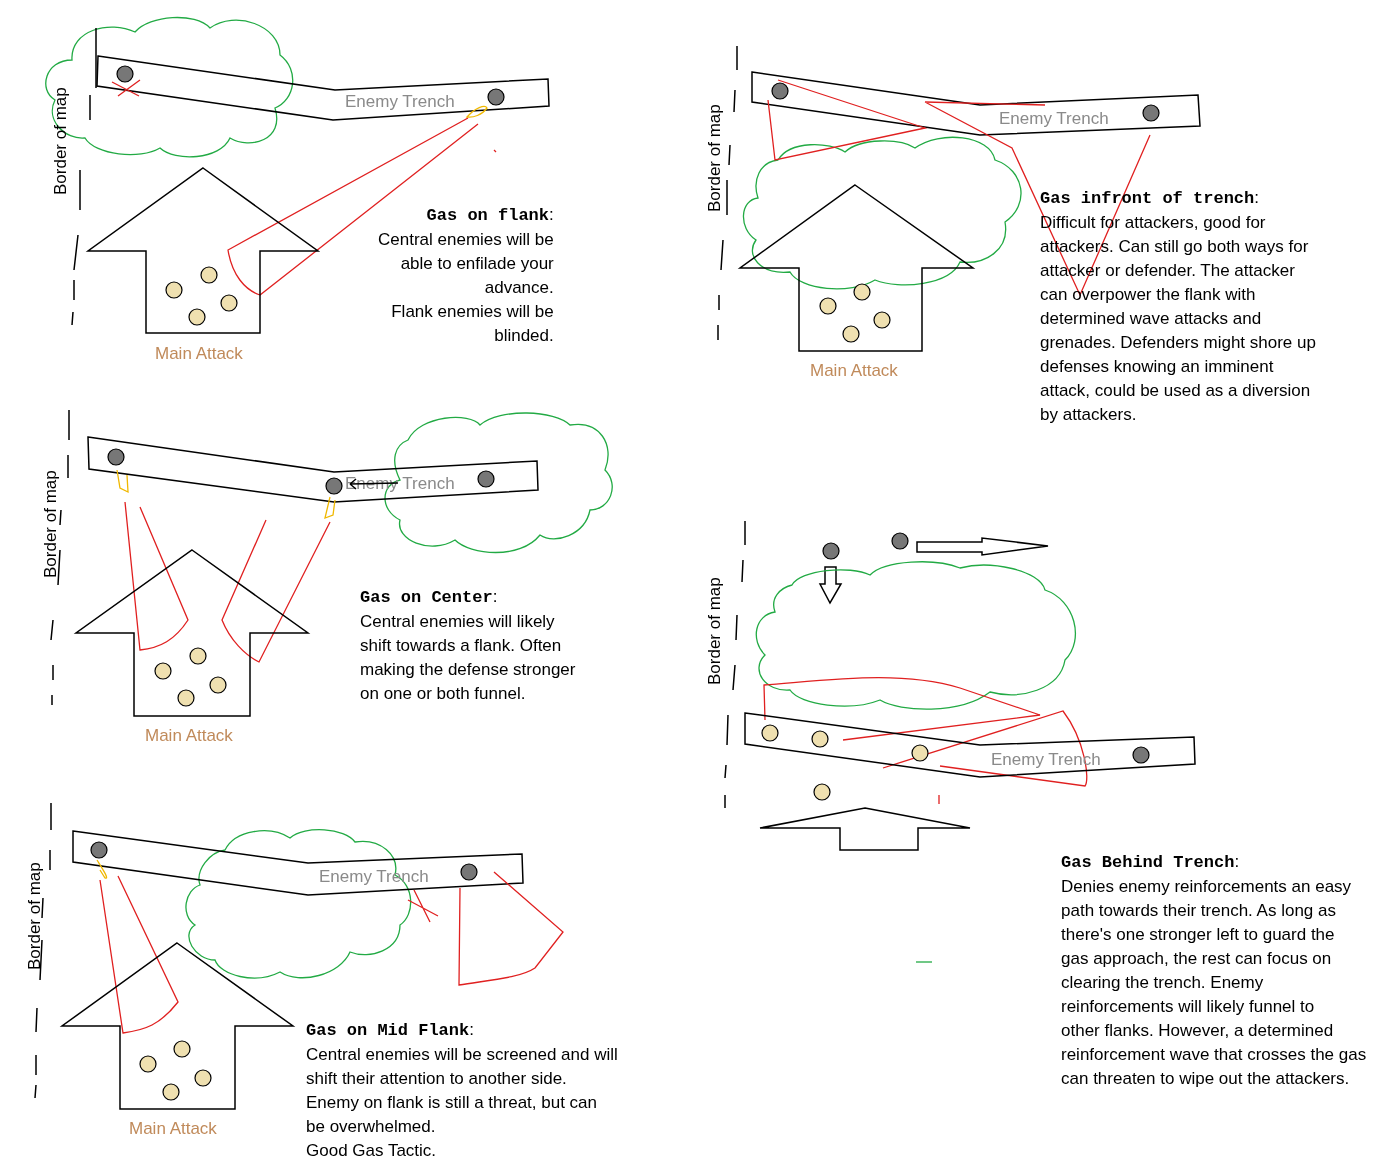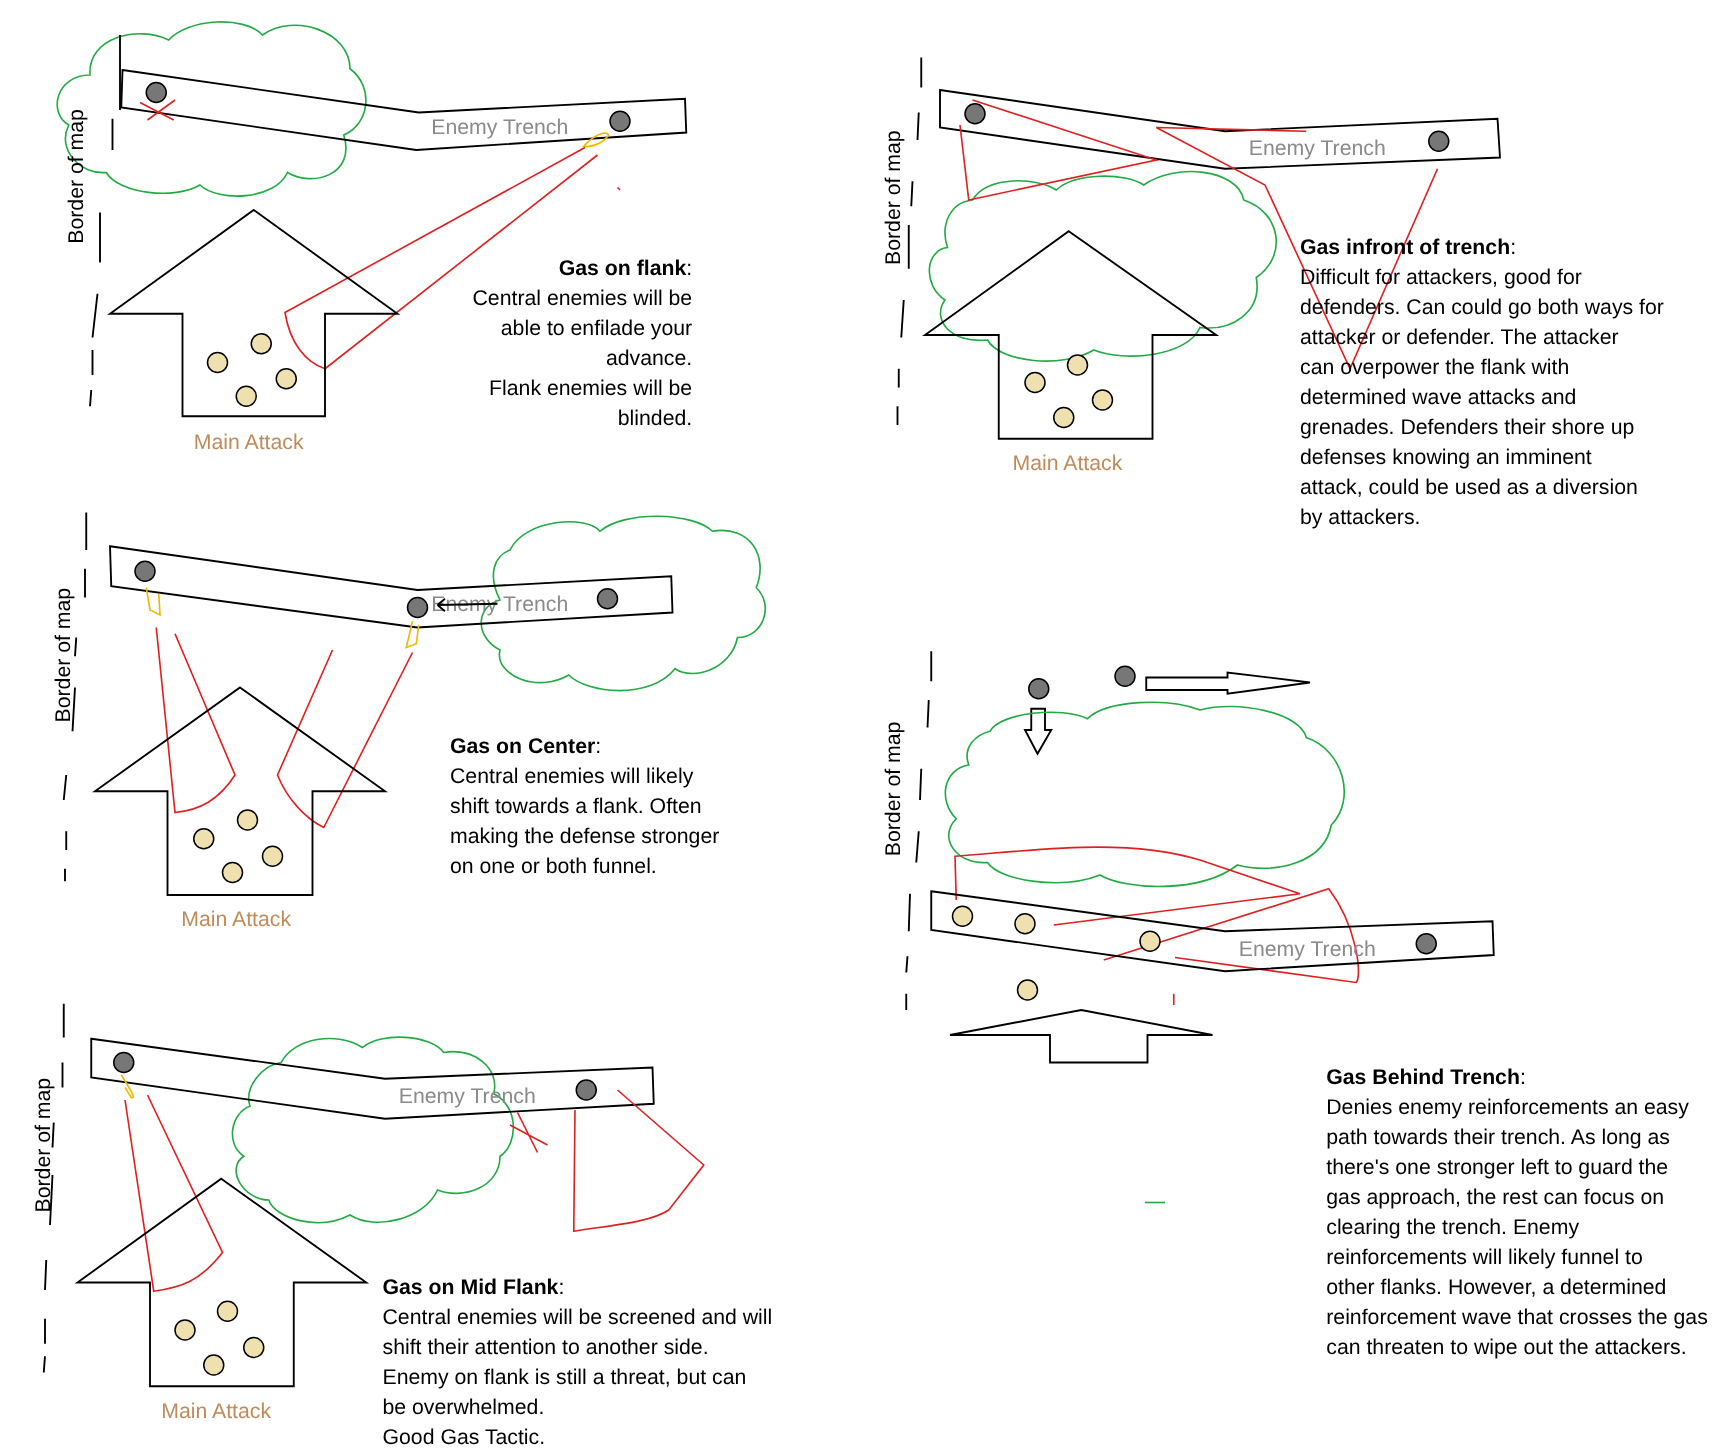--- a/index.html
+++ b/index.html
@@ -10,21 +10,21 @@
   .fov { fill:none; stroke:#e02020; stroke-width:1.3; }
   .flash { fill:none; stroke:#f0b800; stroke-width:1.3; }
   .arrow { fill:none; stroke:#000; stroke-width:1.5; }
   .border-dash { stroke:#000; stroke-width:1.5; fill:none; }
   .enemy { fill:#777; stroke:#000; stroke-width:1.2; }
   .friendly { fill:#efe0b0; stroke:#000; stroke-width:1.2; }
   .trench-label { font-size:17px; fill:#8a8a8a; font-family:"Liberation Sans", sans-serif; }
   .attack-label { font-size:17px; fill:#c08a5a; font-family:"Liberation Sans", sans-serif; }
   .border-label { font-size:17px; fill:#000; font-family:"Liberation Sans", sans-serif; }
   .desc { position:absolute; font-size:17px; line-height:24px; color:#000; font-family:"Liberation Sans", sans-serif; }
-  .desc .title { font-weight:bold; }
+  .desc .title { font-weight:bold;font-family:Liberation Mono, monospace; }
   .desc .line { display:block; white-space:nowrap; }
 </style>
 </head>
 <body>
 
 <svg id="canvas" xmlns="http://www.w3.org/2000/svg">
 
   <g>
     <path class="cloud" d="M72,60 C70,30 110,20 135,32 C150,15 195,12 210,28 C235,10 280,25 280,55 C300,70 295,100 275,108 C285,140 250,150 230,138 C220,160 175,162 160,148 C140,160 95,155 85,138 C65,140 45,120 55,100 C38,90 45,60 72,60 Z"></path>
     <path class="trench" d="M98,56 L335,90 L548,79 L549,106 L333,120 L97,86 Z"></path>
@@ -132,25 +132,25 @@
   <span class="line">Central enemies will be</span>
   <span class="line">able to enfilade your</span>
   <span class="line">advance.</span>
   <span class="line">Flank enemies will be</span>
   <span class="line">blinded.</span>
 </div>
 
 <div class="desc" style="left:1040px; top:186px;">
   <span class="line"><span class="title">Gas infront of trench</span>:</span>
   <span class="line">Difficult for attackers, good for</span>
-  <span class="line">defenders. Can could go both ways for</span>
+  <span class="line">attackers. Can still go both ways for</span>
   <span class="line">attacker or defender. The attacker</span>
   <span class="line">can overpower the flank with</span>
   <span class="line">determined wave attacks and</span>
-  <span class="line">grenades. Defenders their shore up</span>
+  <span class="line">grenades. Defenders might shore up</span>
   <span class="line">defenses knowing an imminent</span>
   <span class="line">attack, could be used as a diversion</span>
   <span class="line">by attackers.</span>
 </div>
 
 <div class="desc" style="left:360px; top:585px;">
   <span class="line"><span class="title">Gas on Center</span>:</span>
   <span class="line">Central enemies will likely</span>
   <span class="line">shift towards a flank. Often</span>
   <span class="line">making the defense stronger</span>

